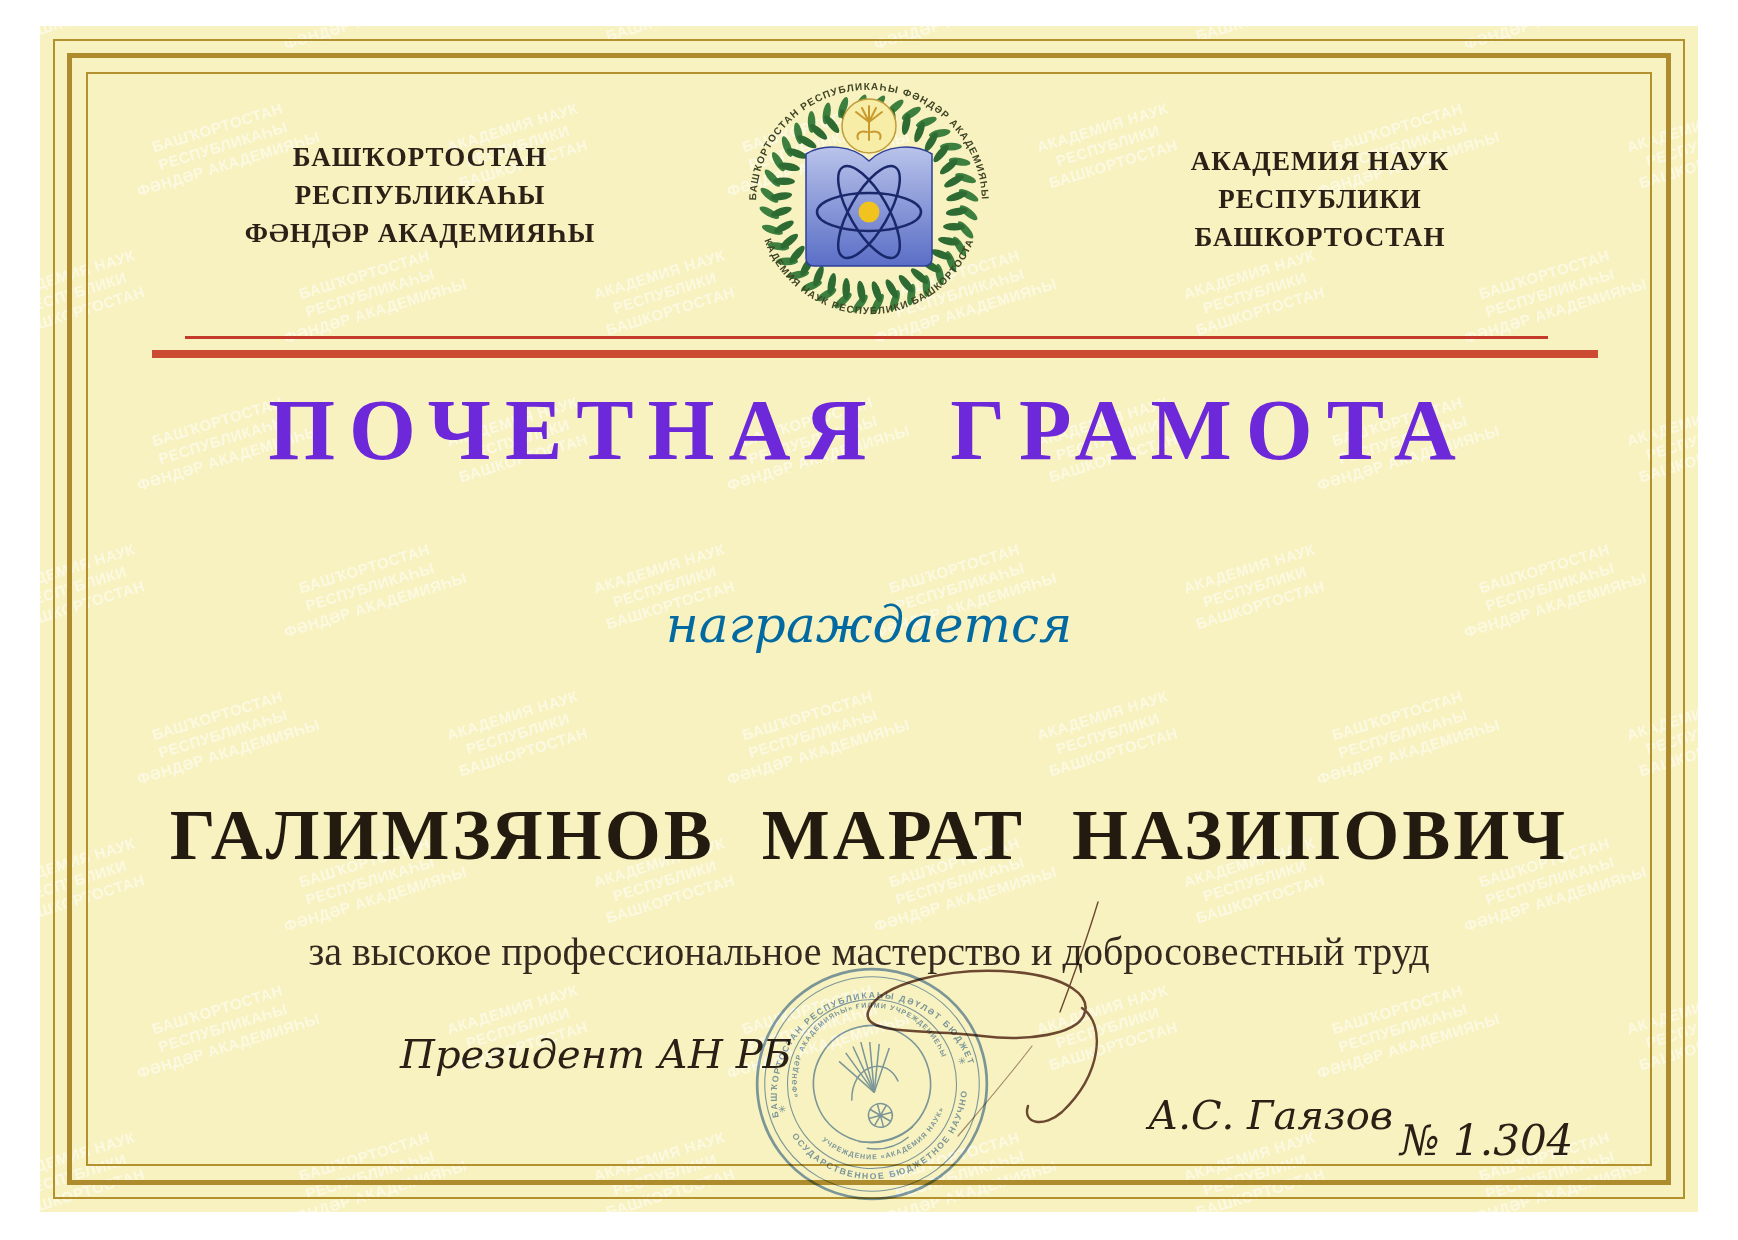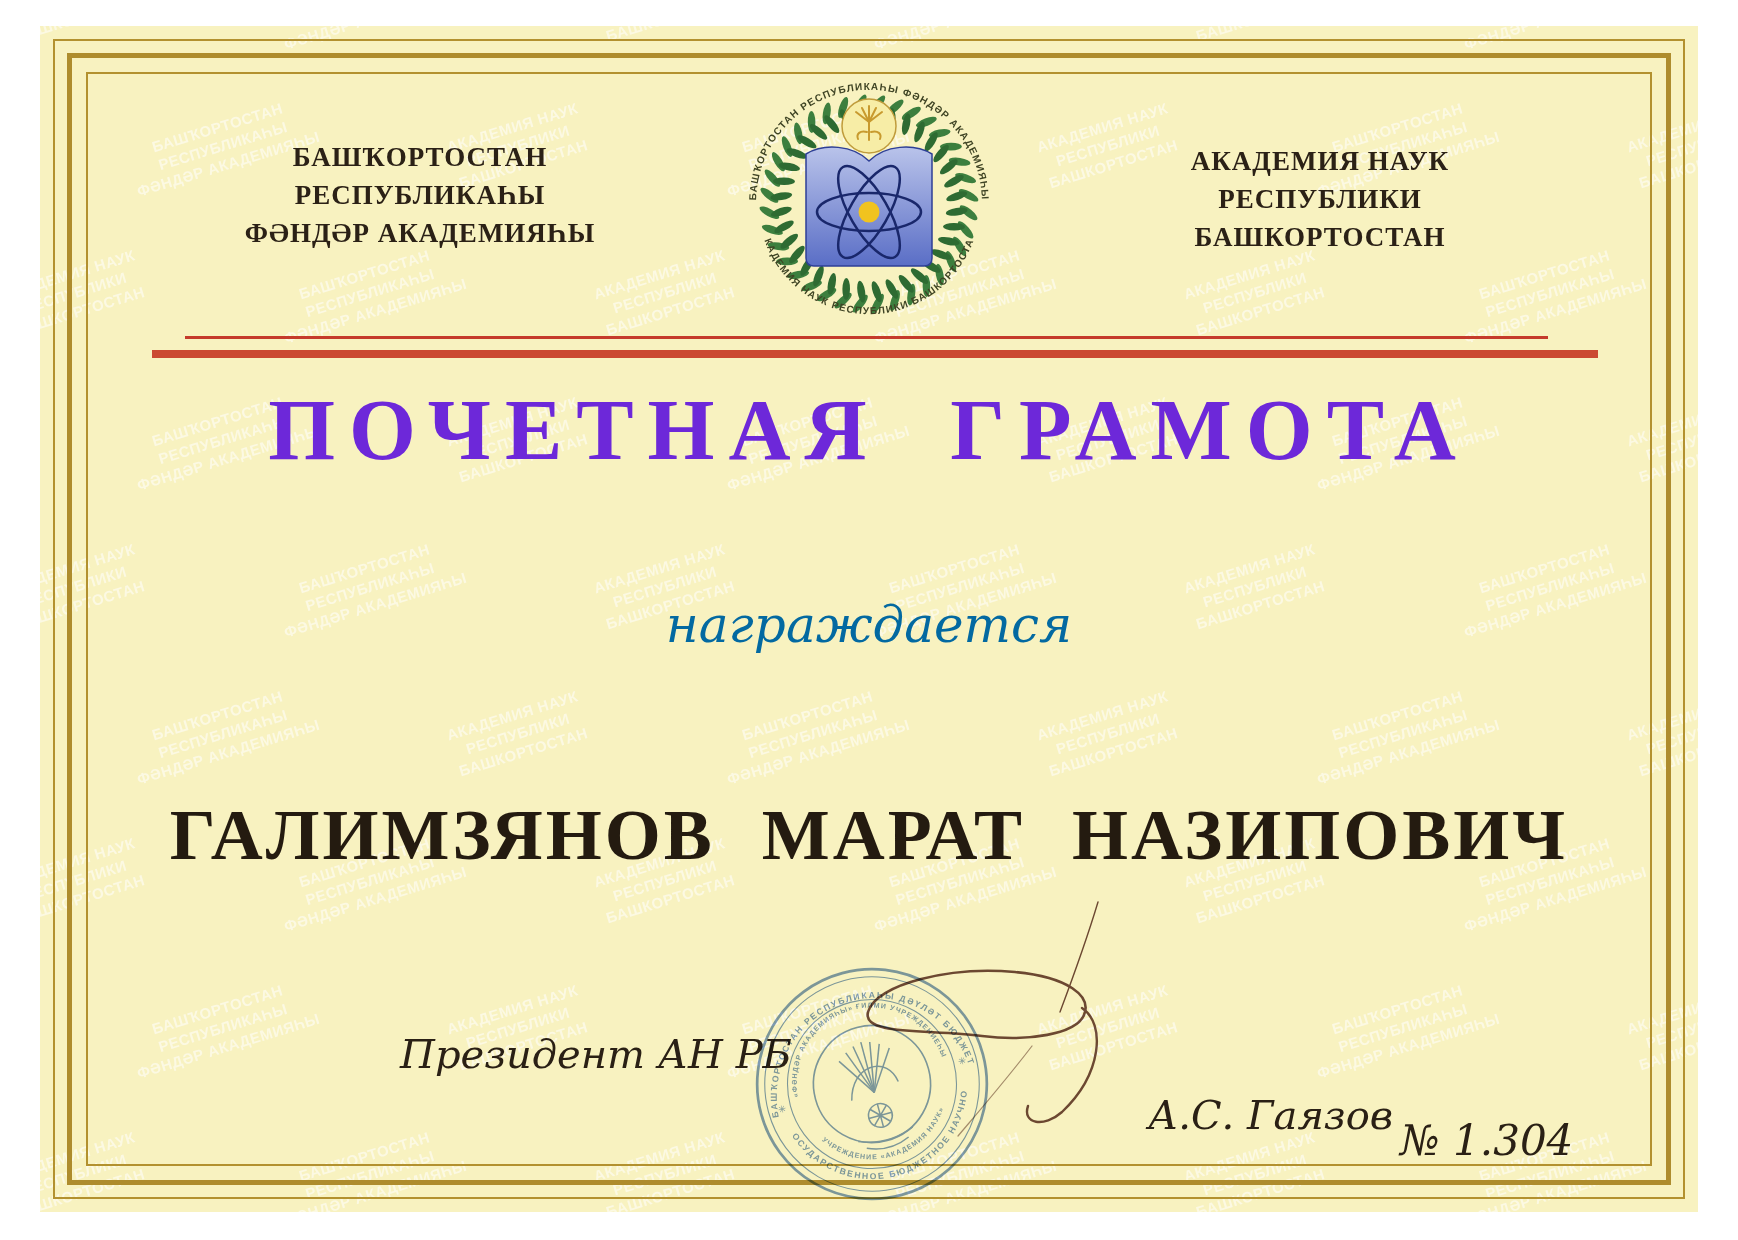--- a/index.html
+++ b/index.html
@@ -338,20 +338,21 @@
           <circle cx="0" cy="8" r="10.5" fill="#f1c31f" stroke="none"></circle>
         </g>
       </svg>
 
       <div class="redline thin"></div>
       <div class="redline thick"></div>
 
       <div class="row title">ПОЧЕТНАЯ ГРАМОТА</div>
       <div class="row subtitle">награждается</div>
       <div class="row name">ГАЛИМЗЯНОВ МАРАТ НАЗИПОВИЧ</div>
+      <div class="row reason">за высокое профессиональное мастерство и добросовестный труд</div>
 
       <div class="sig-label">Президент АН РБ</div>
       <div class="sig-name">А.С. Гаязов</div>
 
       <div class="number">№ 1.304</div>
     </div>
 
     <svg class="seal" viewBox="0 0 240 240">
       <defs>
         <path id="s1t" d="M 29,132 A 91 91 0 1 1 211,132" fill="none"></path>

